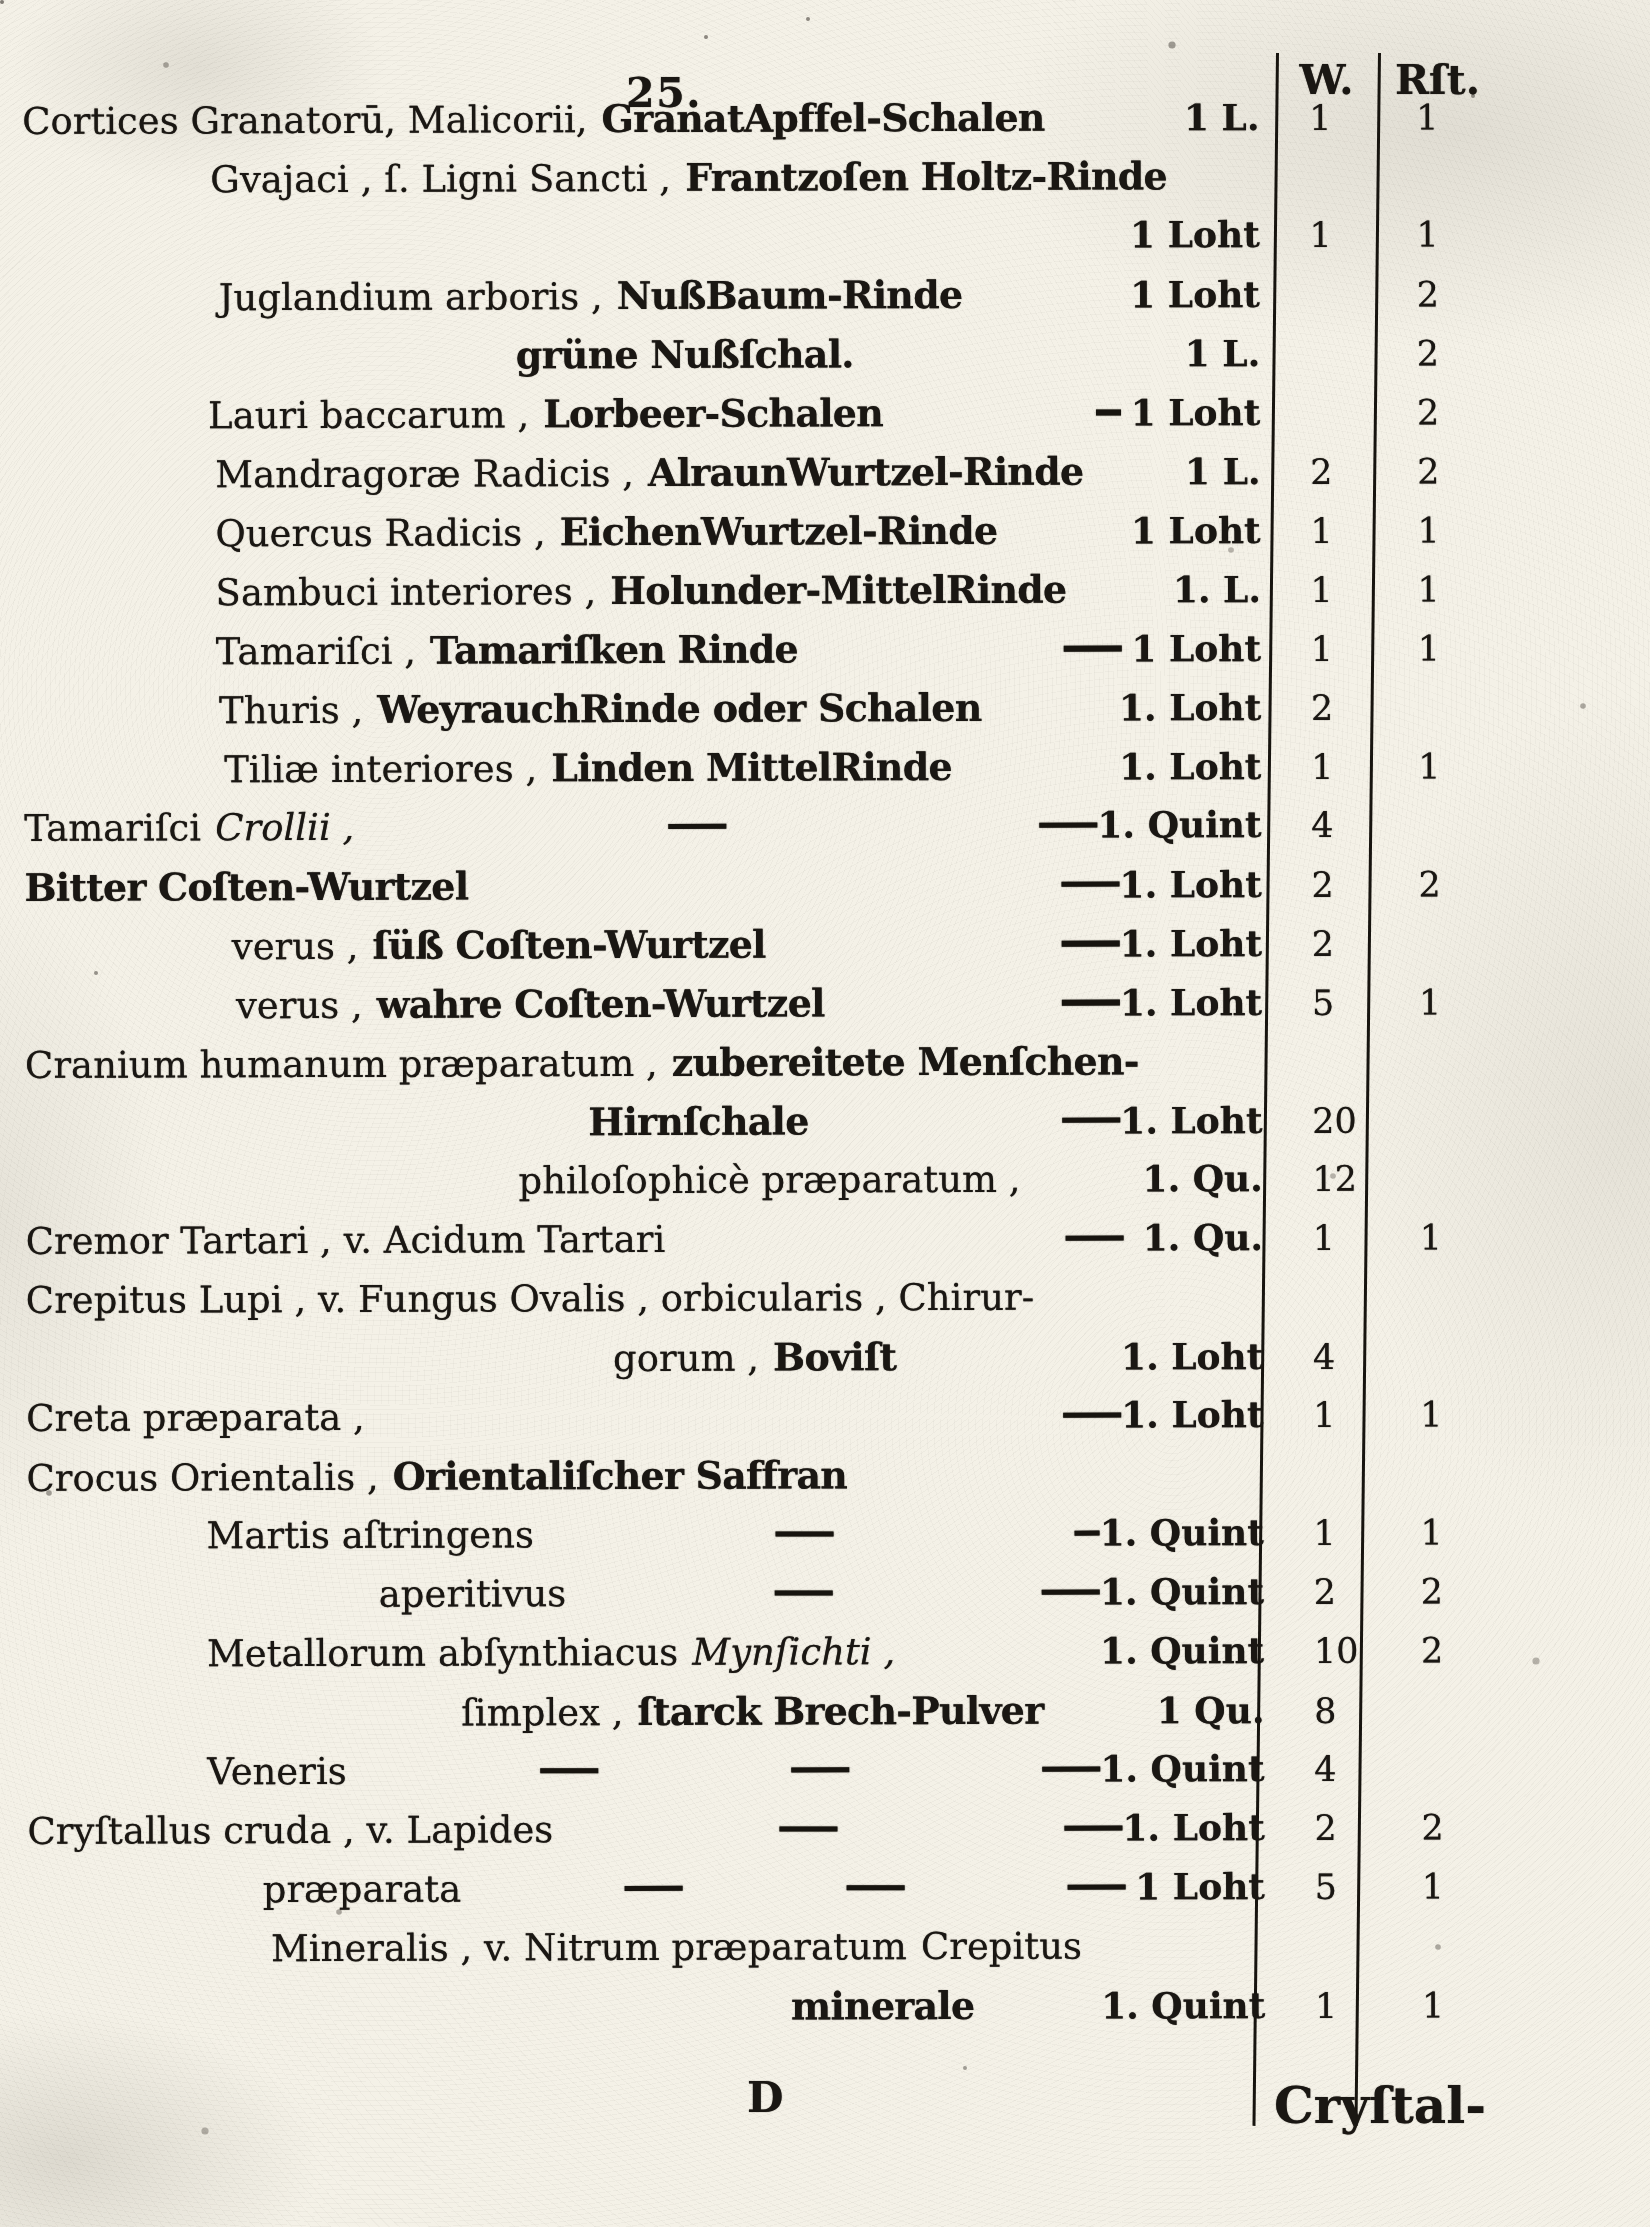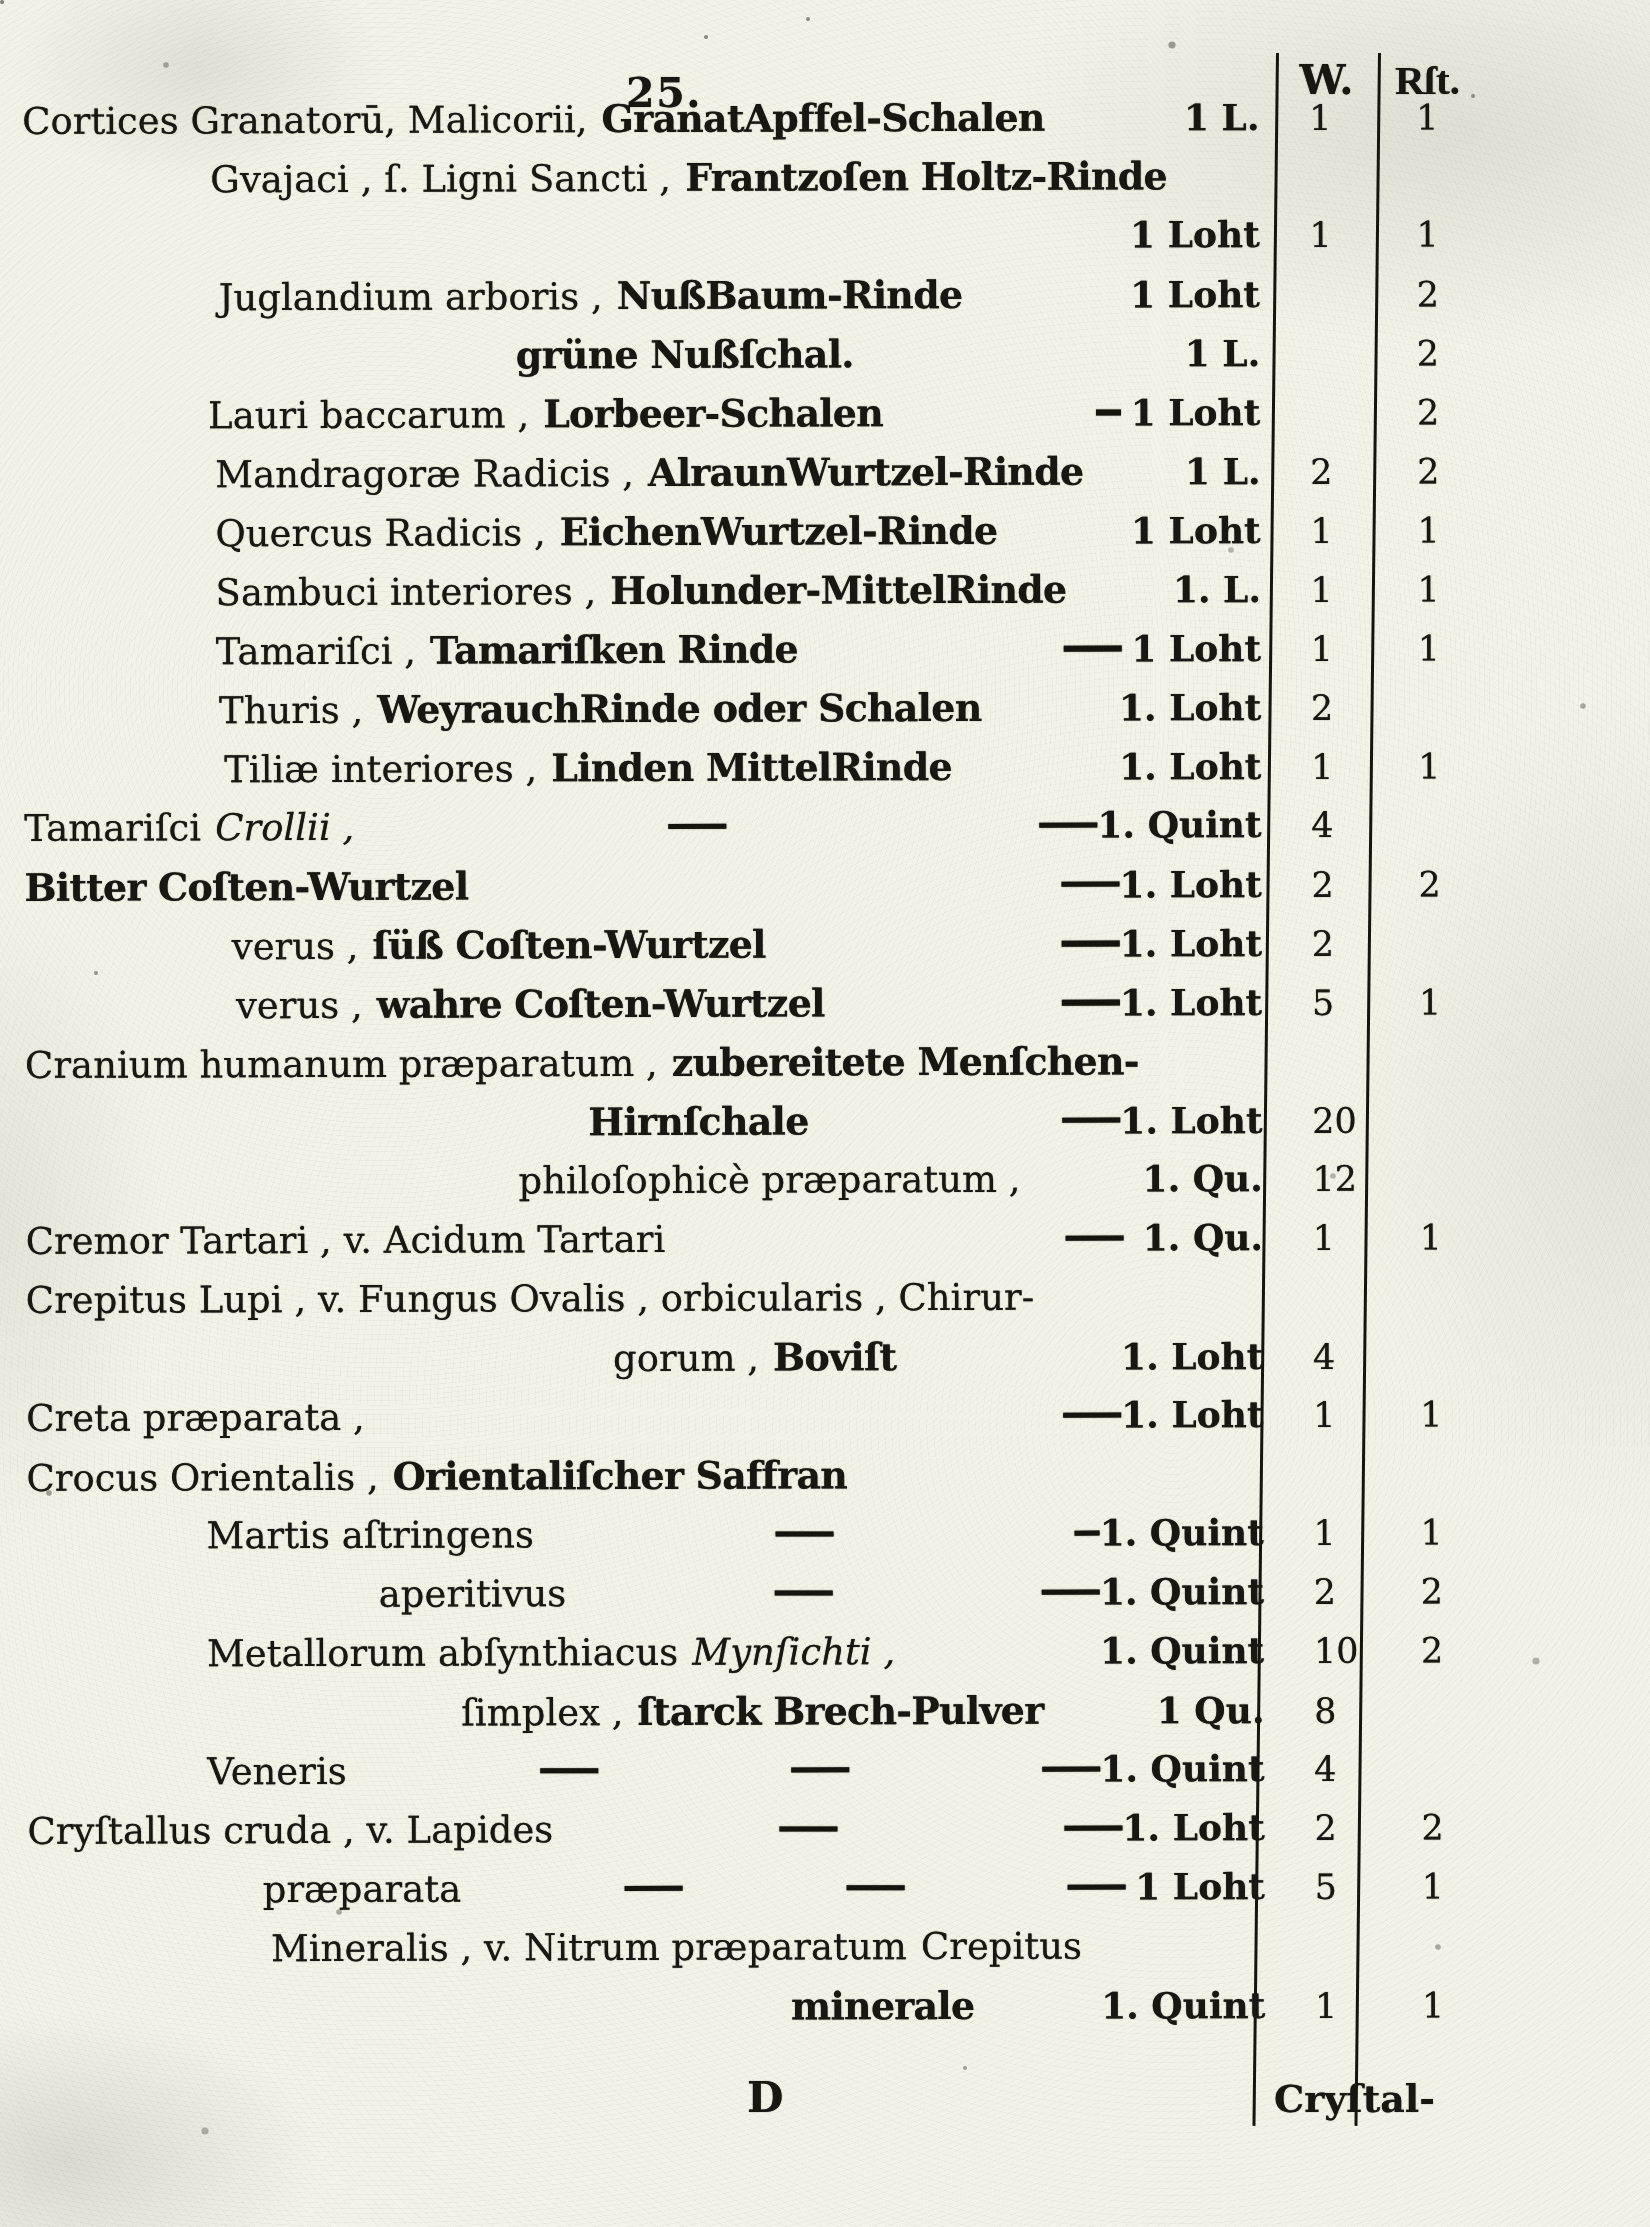--- a/index.html
+++ b/index.html
@@ -30,42 +30,42 @@
       1331px 1174px 0 0.8px rgba(35,30,24,.3), 47px 1491px 0 0.8px rgba(35,30,24,.4),
       1534px 1659px 0 1.6px rgba(35,30,24,.3), 337px 1910px 0 0.8px rgba(35,30,24,.35),
       203px 2129px 0 1.6px rgba(35,30,24,.3), 963px 2066px 0 0 rgba(35,30,24,.4),
       1436px 1945px 0 0.8px rgba(35,30,24,.35), 704px 35px 0 0 rgba(35,30,24,.5);
   }
   .txt{ text-shadow:0 0 1px rgba(25,20,14,.8); }
 
   .pageno{position:absolute;left:626px;top:69px;font-size:41px;font-weight:700;letter-spacing:1.6px;}
   .colhead{position:absolute;top:56px;font-size:41px;font-weight:800;font-family:"DejaVu Serif",serif;}
   .colhead.w{left:1285px;width:83px;text-align:center;}
-  .colhead.rst{left:1395px;width:141px;text-align:left;font-family:Liberation Serif, serif;}
+  .colhead.rst{left:1395px;width:141px;text-align:left;}
 
   .vrule{position:absolute;top:53px;height:2073px;width:3.1px;background:#17140f;
     transform:rotate(0.65deg);transform-origin:top center;}
   .vrule.r1{left:1276px;}
   .vrule.r2{left:1378px;}
 
   .rows{position:absolute;left:0;top:91px;width:1651px;transform:rotate(-0.18deg);transform-origin:0 0;}
   .row{display:flex;height:59px;line-height:59px;align-items:baseline;}
   .name{flex:1 1 0;min-width:0;display:flex;gap:14px;align-items:baseline;white-space:pre;box-sizing:border-box;}
   .row.full .name{flex:1 1 100%;}
   .qty{flex:0 0 139px;text-align:right;padding-right:15.7px;white-space:nowrap;font-size:36px;font-weight:700;}
   .wv{flex:0 0 97px;padding-left:34px;box-sizing:border-box;font-size:35px;}
   .rv{flex:0 0 279px;padding-left:44px;box-sizing:border-box;font-size:35px;}
   .seg-la{font-size:37px;}
   .seg-de{font-size:38px;font-weight:700;letter-spacing:-0.8px;}
   .seg-it{font-size:37px;font-style:italic;}
   .seg-da{margin-left:auto;align-self:center;height:5.5px;background:#17140f;flex:0 0 58px;
     box-shadow:0 0 1.2px rgba(25,20,14,.8);}
   .seg-da.short{flex-basis:25px;}
   .sig{position:absolute;left:747px;top:2073px;font-size:42px;font-weight:700;}
-  .catch{position:absolute;left:1274px;top:2076px;font-size:38px;font-weight:700;}
+  .catch{position:absolute;left:1274px;top:2076px;font-size:50px;font-weight:700;}
 </style>
 </head>
 <body>
 
 <div class="page txt">
   <div class="speck"></div>
 
   <div class="pageno">25.</div>
 
   <div class="vrule r1"></div>

